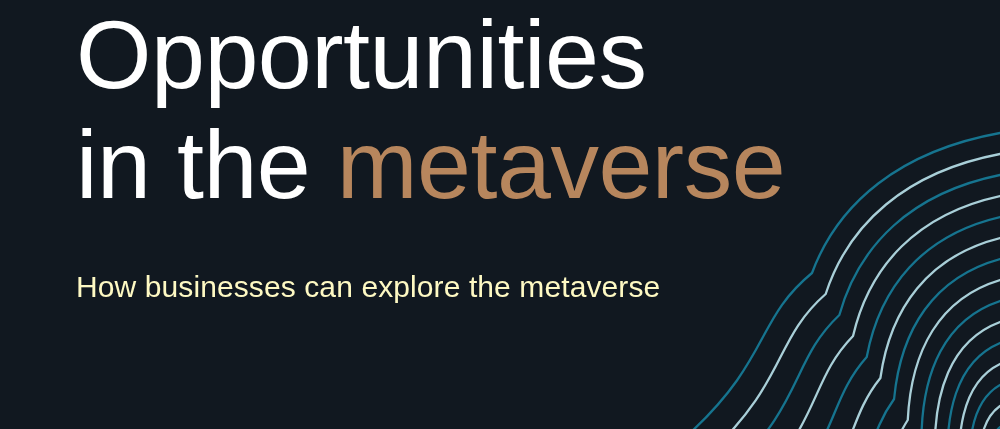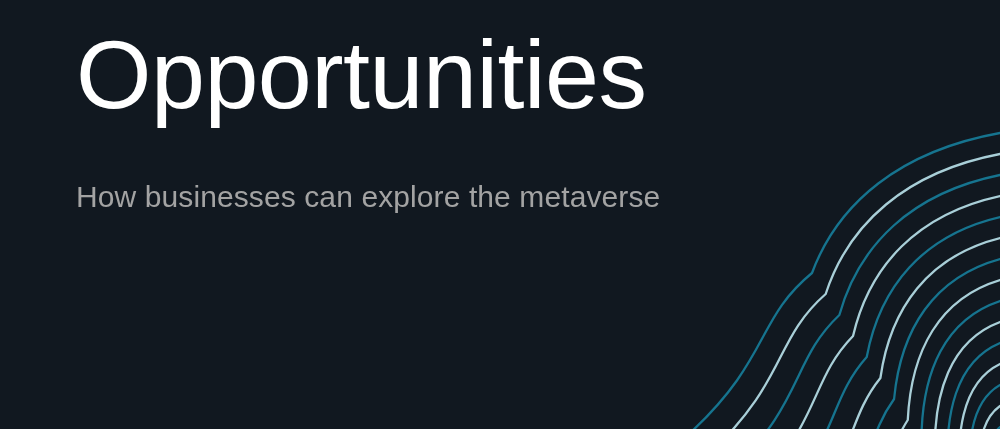--- a/index.html
+++ b/index.html
@@ -49,34 +49,33 @@
     line-height: 110px;
     letter-spacing: -0.5px;
     color: #ffffff;
     font-stretch: semi-condensed;
     white-space: nowrap;
   }
   #page-title .title-line {
     display: block;
   }
   #page-title .title-line-1 {
-    padding-top: 20px;
   }
   .title-accent {
     color: #b7865d;
   }
 
   #page-subtitle {
     margin: 0;
     padding-top: 45px;
     font-weight: 300;
     font-size: 30px;
     line-height: 43px;
     letter-spacing: 0.1px;
-    color: #a3a3a3;
+    color: #fef9c3;
   }
   #page-subtitle .subtitle-line {
     display: block;
     white-space: nowrap;
   }
 </style>
 </head>
 <body>
 
 <div id="cover">
@@ -100,20 +99,21 @@
           <path d="M 1000 406 C 974.1 424, 973.85 476, 989.84 546 C 983.24 592, 997.24 632, 937 706" stroke="#a9cfd8" stroke-width="2.3" fill="none" stroke-linecap="round"></path>
           <path d="M 1000 427 C 979.8 445, 984.3 497, 1003.52 567 C 1000.72 613, 1014.72 653, 956 727" stroke="#16748f" stroke-width="2.3" fill="none" stroke-linecap="round"></path>
         </g>
     </svg>
   </div>
 
   <div id="text-block">
 
     <h1 id="page-title">
       <span class="title-line title-line-1">Opportunities</span>
+      <span class="title-line title-line-2"><span>in the </span><span class="title-accent">metaverse</span></span>
     </h1>
 
     <p id="page-subtitle">
       <span class="subtitle-line">How businesses can explore the metaverse</span>
     </p>
 
   </div>
 </div>
 
 </body></html>

